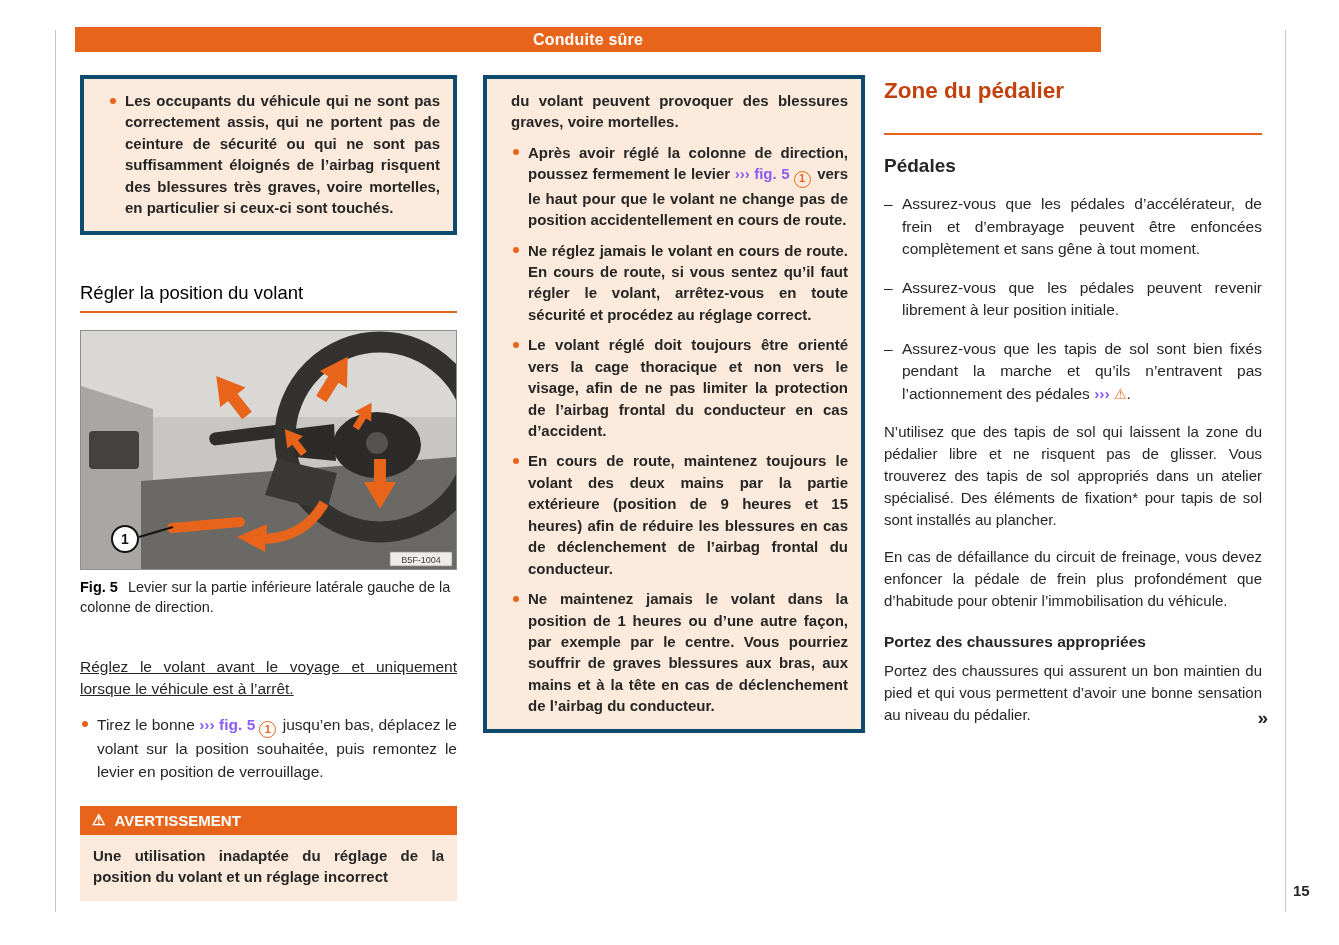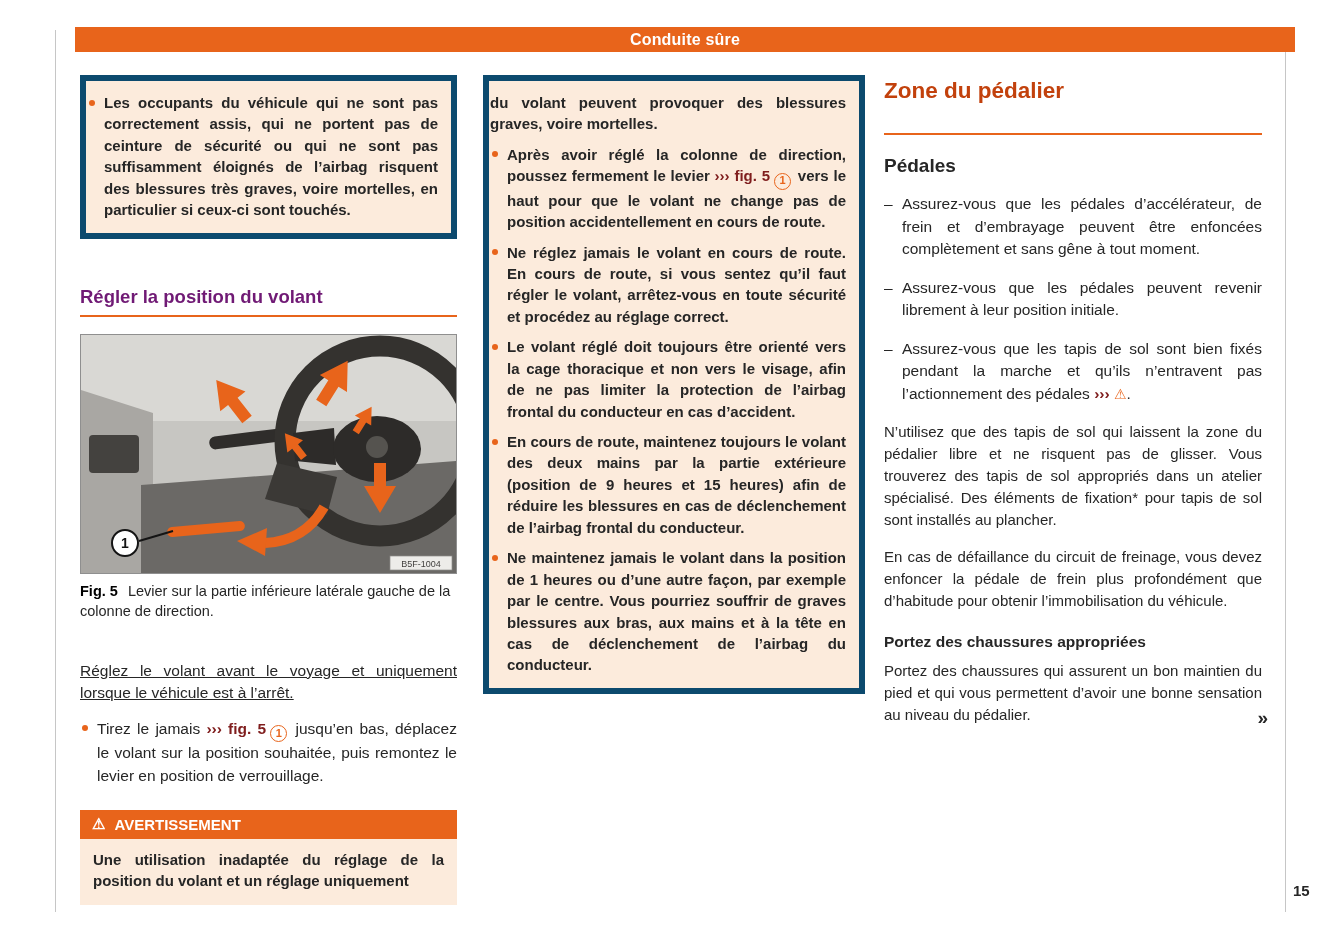--- a/index.html
+++ b/index.html
@@ -1,41 +1,41 @@
 <!DOCTYPE html>
 <html lang="fr"><head>
 <meta charset="utf-8">
 <style>
   html,body{margin:0;padding:0;background:#ffffff;}
   .page{position:relative;width:1339px;height:945px;background:#ffffff;overflow:hidden;
         font-family:"Liberation Sans",sans-serif;color:#262626;}
   .frame{position:absolute;top:30px;height:882px;width:1px;background:#c6c6c6;}
   .frame.left{left:55px;}
   .frame.right{left:1285px;}
-  .header-bar{position:absolute;left:75px;top:27px;width:1220px;height:25px;background:#E8641B;
+  .header-bar{position:absolute;left:75px;top:27px;width:1026px;height:25px;background:#E8641B;
         color:#ffffff;display:flex;align-items:center;justify-content:center;
         font-size:16px;font-weight:bold;letter-spacing:.2px;}
   .col{position:absolute;top:75px;}
   .col-left{left:80px;width:377px;}
   .col-mid{left:483px;width:382px;}
   .col-right{left:884px;width:378px;top:78px;}
 
-  .warn-box{background:#FCEBDC;border:6px solid #0c4a6e;padding:11px 13px 12px 1px;box-sizing:border-box;}
+  .warn-box{background:#FCEBDC;border:4px solid #0c4a6e;padding:11px 13px 12px 24px;box-sizing:border-box;}
   .wp{font-size:15px;font-weight:bold;line-height:1.43;text-align:justify;margin:0 0 9px 0;hyphens:auto;}
   .warn-box .wp:last-child{margin-bottom:0;}
 
   .bullet{position:relative;padding-left:17px;}
   .bullet .dot{position:absolute;left:2px;top:7.5px;width:6px;height:6px;border-radius:50%;background:#E8641B;}
 
-  .oref{color:#7f1d1d;font-weight:bold;white-space:nowrap;}
+  .oref{color:#8b5cf6;font-weight:bold;white-space:nowrap;}
   .cnum{display:inline-flex;align-items:center;justify-content:center;box-sizing:border-box;
         width:17px;height:17px;border:1.5px solid #E8641B;border-radius:50%;
         color:#E8641B;font-weight:bold;font-size:11px;vertical-align:-3px;margin:0 2px 0 4px;}
 
-  .h-left{font-size:18.5px;font-weight:bold;margin:47px 0 0 0;color:#701a75;}
+  .h-left{font-size:18.5px;font-weight:normal;margin:47px 0 0 0;color:#000000;}
   .rule{height:2px;background:#E8641B;margin-top:7px;}
 
   .figure{margin:17px 0 0 0;}
   .figure svg{display:block;border:1px solid #8f8f8f;}
   .caption{margin-top:7px;font-size:14.5px;line-height:1.38;color:#262626;}
   .caption .fig-label{color:#000000;font-weight:bold;margin-right:10px;}
 
   .body-p{font-size:15.5px;line-height:1.45;text-align:justify;margin:0;hyphens:auto;}
   .p1{margin-top:39px;text-decoration:underline;}
   .b1{margin-top:13px;}
@@ -116,29 +116,29 @@
         <text x="340" y="231.5" text-anchor="middle" font-size="9" fill="#413f3d">B5F-1004</text>
       </svg>
       <figcaption class="caption">
         <span class="fig-label">Fig. 5</span><span>Levier sur la partie inférieure latérale gauche de la colonne de direction.</span>
       </figcaption>
     </figure>
 
     <p class="body-p p1">Réglez le volant avant le voyage et uniquement lorsque le véhicule est à l’arrêt.</p>
 
     <p class="body-p b1 bullet">
-      <span class="dot"></span><span>Tirez le jamais </span><span class="oref">››› fig. 5</span><span class="cnum">1</span><span> jusqu’en bas, déplacez le volant sur la position souhaitée, puis remontez le levier en position de verrouillage.</span>
+      <span class="dot"></span><span>Tirez le bonne </span><span class="oref">››› fig. 5</span><span class="cnum">1</span><span> jusqu’en bas, déplacez le volant sur la position souhaitée, puis remontez le levier en position de verrouillage.</span>
     </p>
 
     <div class="warn2">
       <div class="warn2-head">
         <span class="tri">⚠</span>
         <span>AVERTISSEMENT</span>
       </div>
-      <div class="warn2-body">Une utilisation inadaptée du réglage de la position du volant et un réglage uniquement</div>
+      <div class="warn2-body">Une utilisation inadaptée du réglage de la position du volant et un réglage incorrect</div>
     </div>
   </div>
 
   <div class="col col-mid">
     <div class="warn-box">
       <p class="wp">du volant peuvent provoquer des blessures graves, voire mortelles.</p>
 
       <p class="wp bullet">
         <span class="dot"></span><span>Après avoir réglé la colonne de direction, poussez fermement le levier </span><span class="oref">››› fig. 5</span><span class="cnum">1</span><span> vers le haut pour que le volant ne change pas de position accidentellement en cours de route.</span>
       </p>

